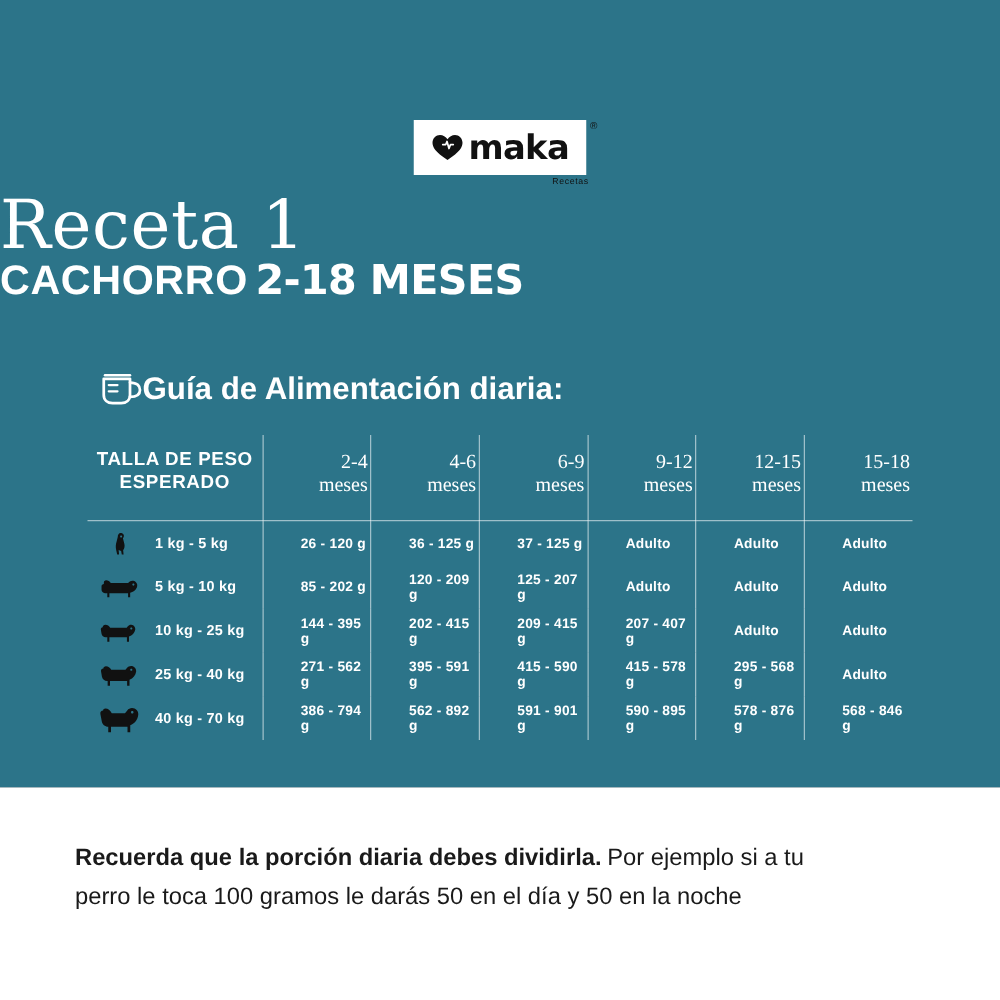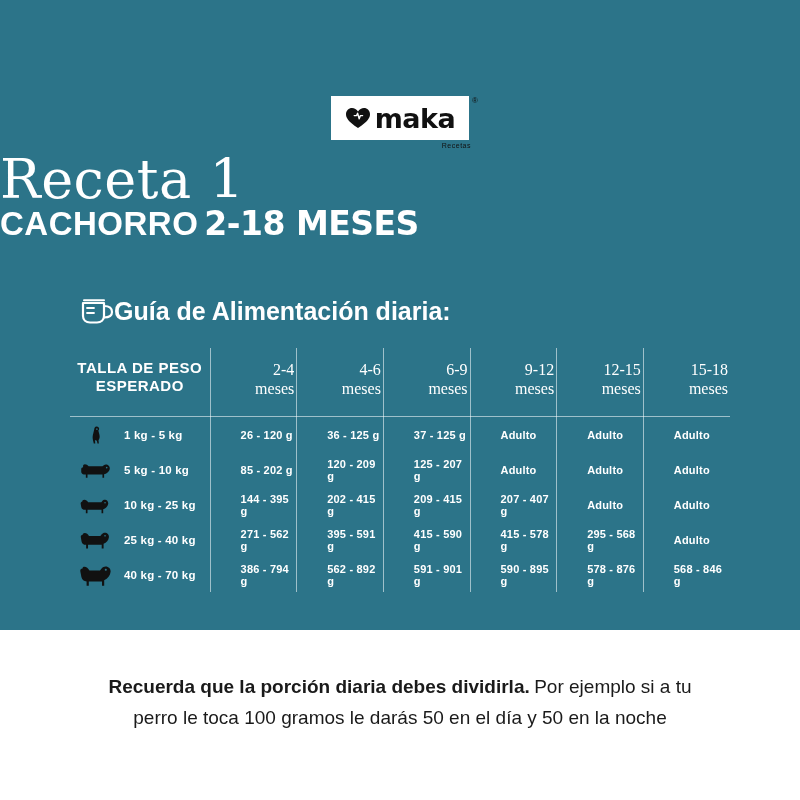--- a/index.html
+++ b/index.html
@@ -228,21 +228,20 @@
     letter-spacing: 0.2px;
     white-space: nowrap;
   }
 
   
   .footer {
     position: absolute;
     left: 60px;
     top: 672px;
     width: 680px;
-    text-align: center;
     color: #1a1a1a;
     line-height: 30px;
   }
   .footer-bold {
     font-family: "Liberation Sans", sans-serif;
     font-weight: bold;
     font-size: 19px;
   }
   .footer-reg {
     font-family: "Liberation Sans", sans-serif;

